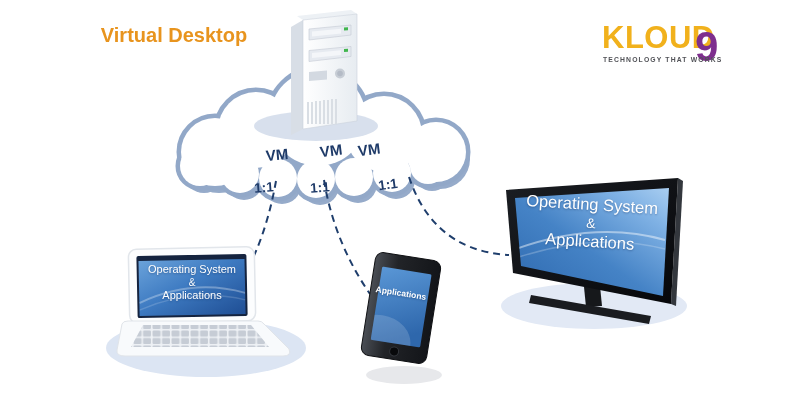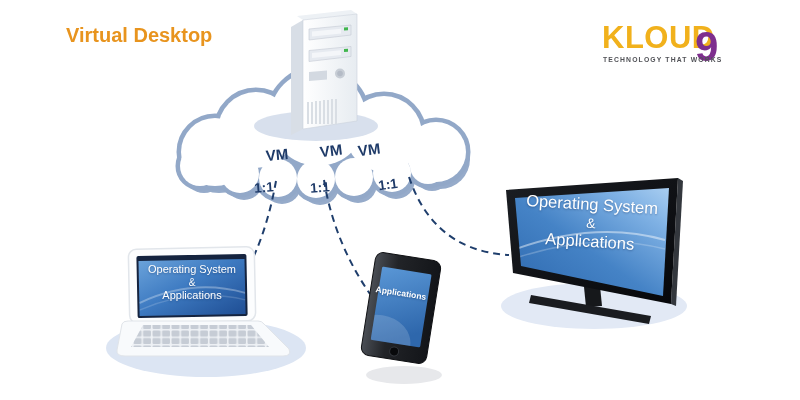--- a/index.html
+++ b/index.html
@@ -2,21 +2,21 @@
 <html><head>
 <meta charset="utf-8">
 <style>
   html,body{margin:0;padding:0;background:#ffffff;}
   .stage{position:relative;width:800px;height:400px;background:#ffffff;overflow:hidden;
          font-family:"Liberation Sans", sans-serif;}
   .abs{position:absolute;}
   svg{position:absolute;left:0;top:0;}
 
   
-  #title{left:66px;top:22px;width:204px;text-align:left;color:#E8941E;
+  #title{left:72px;top:22px;width:204px;text-align:center;color:#E8941E;
          font-weight:bold;font-size:20px;line-height:26px;}
 
   
   #logo{left:602px;top:20px;width:150px;height:54px;}
   #logo .brand{position:absolute;left:0;top:0;font-size:31px;font-weight:bold;
                color:#F1B11C;letter-spacing:0.5px;}
   #logo .nine{position:absolute;left:93px;top:6px;font-size:42px;font-weight:bold;
               color:#7E2E8E;line-height:1;}
   #logo .tagline{position:absolute;left:1px;top:36px;font-size:6.8px;letter-spacing:1.15px;
                  color:#515257;font-weight:bold;white-space:nowrap;}

